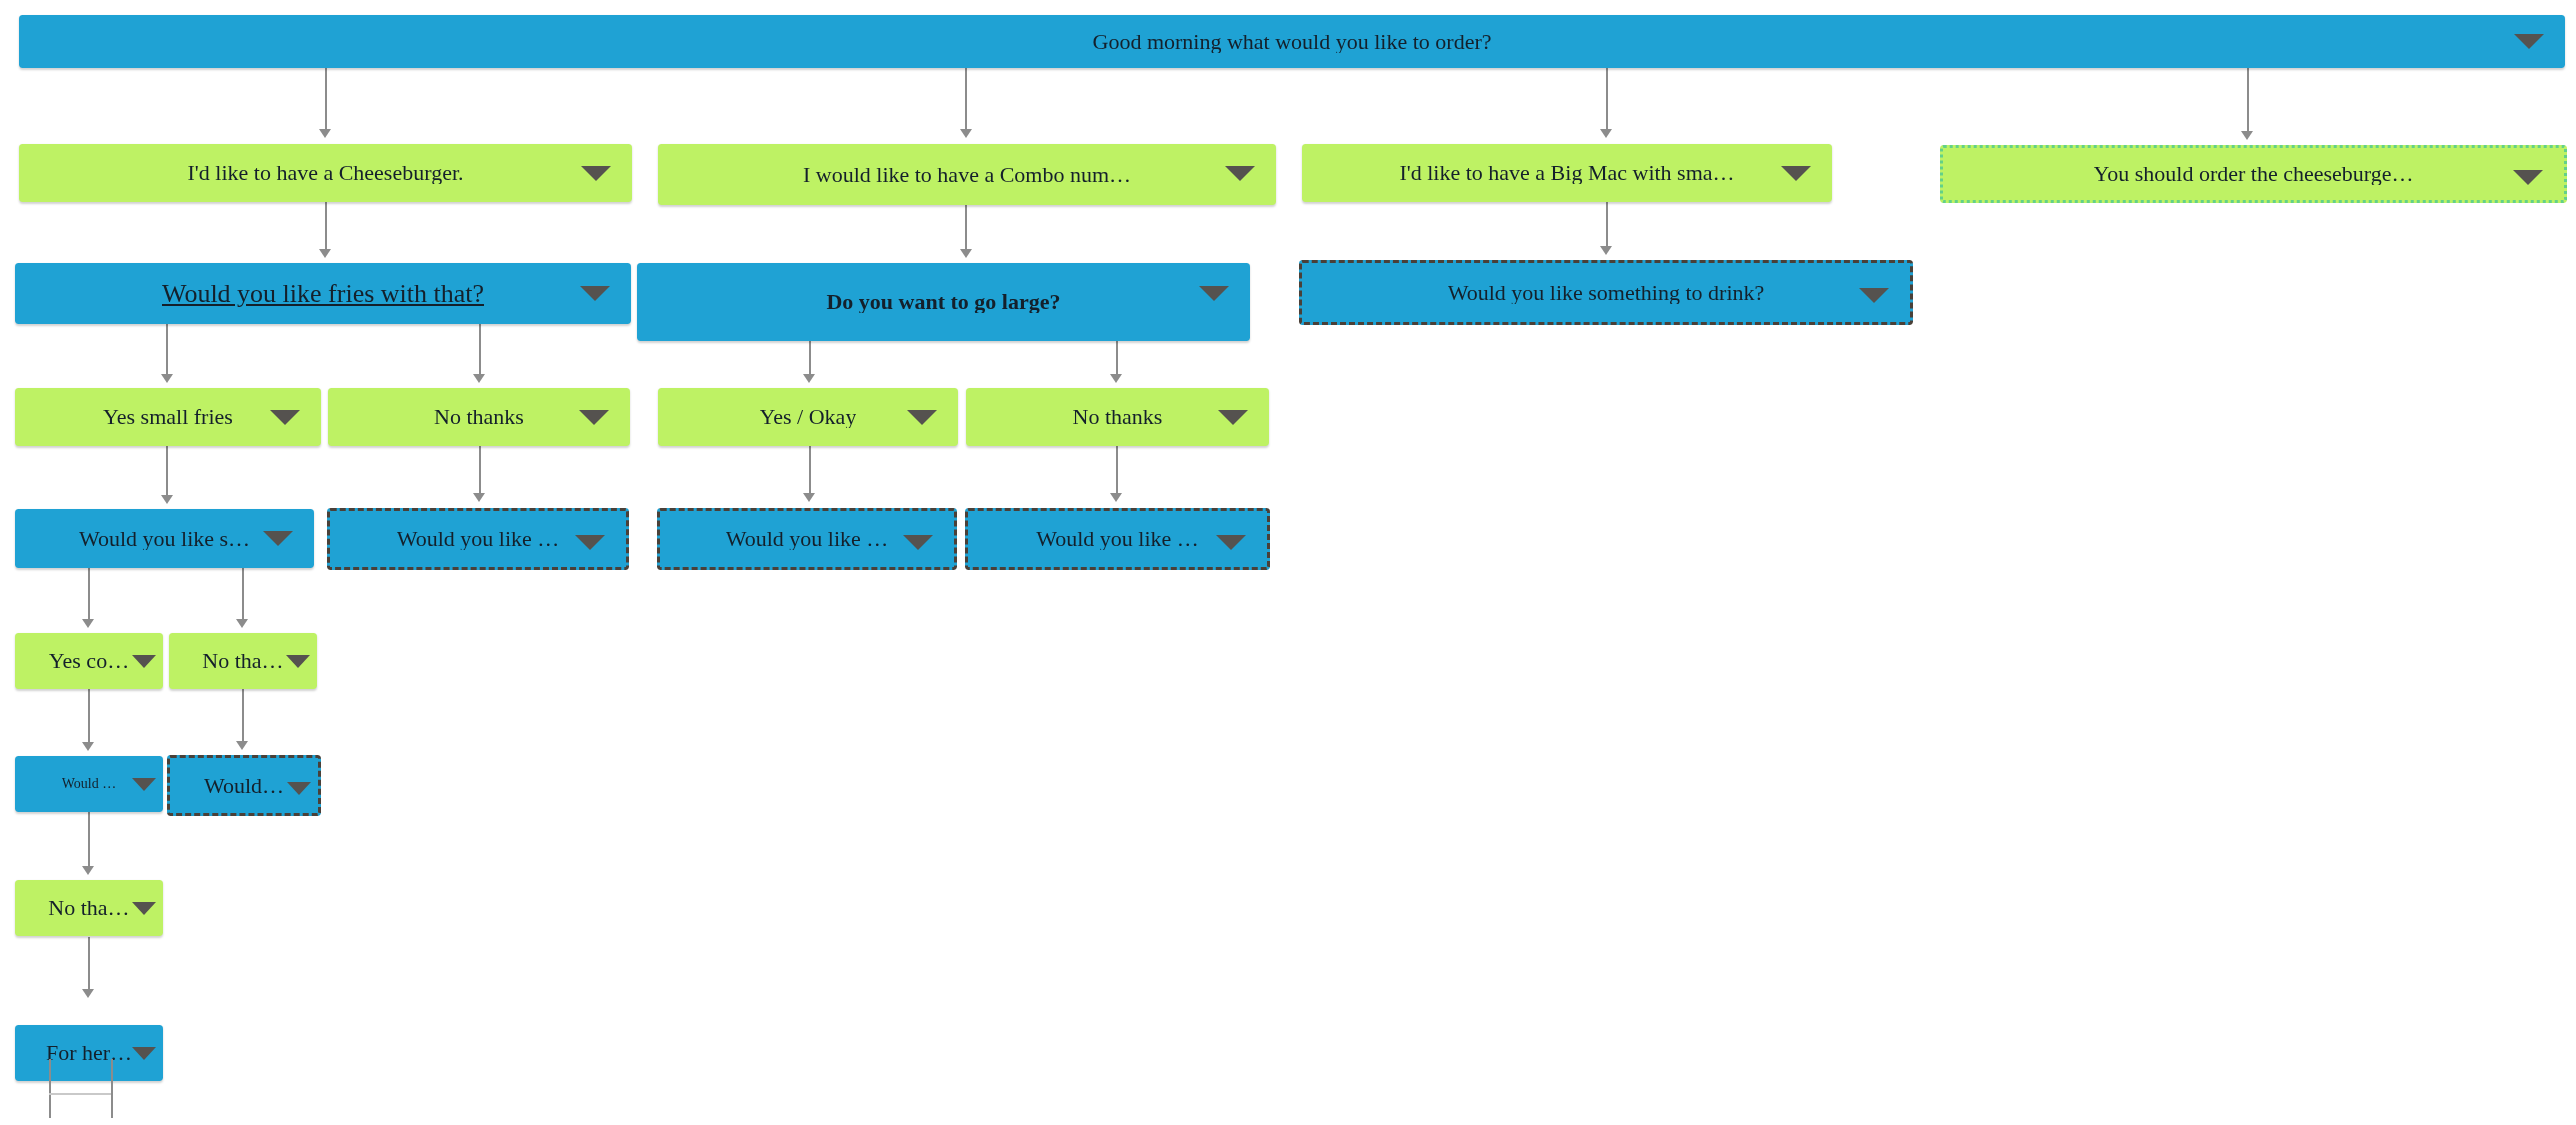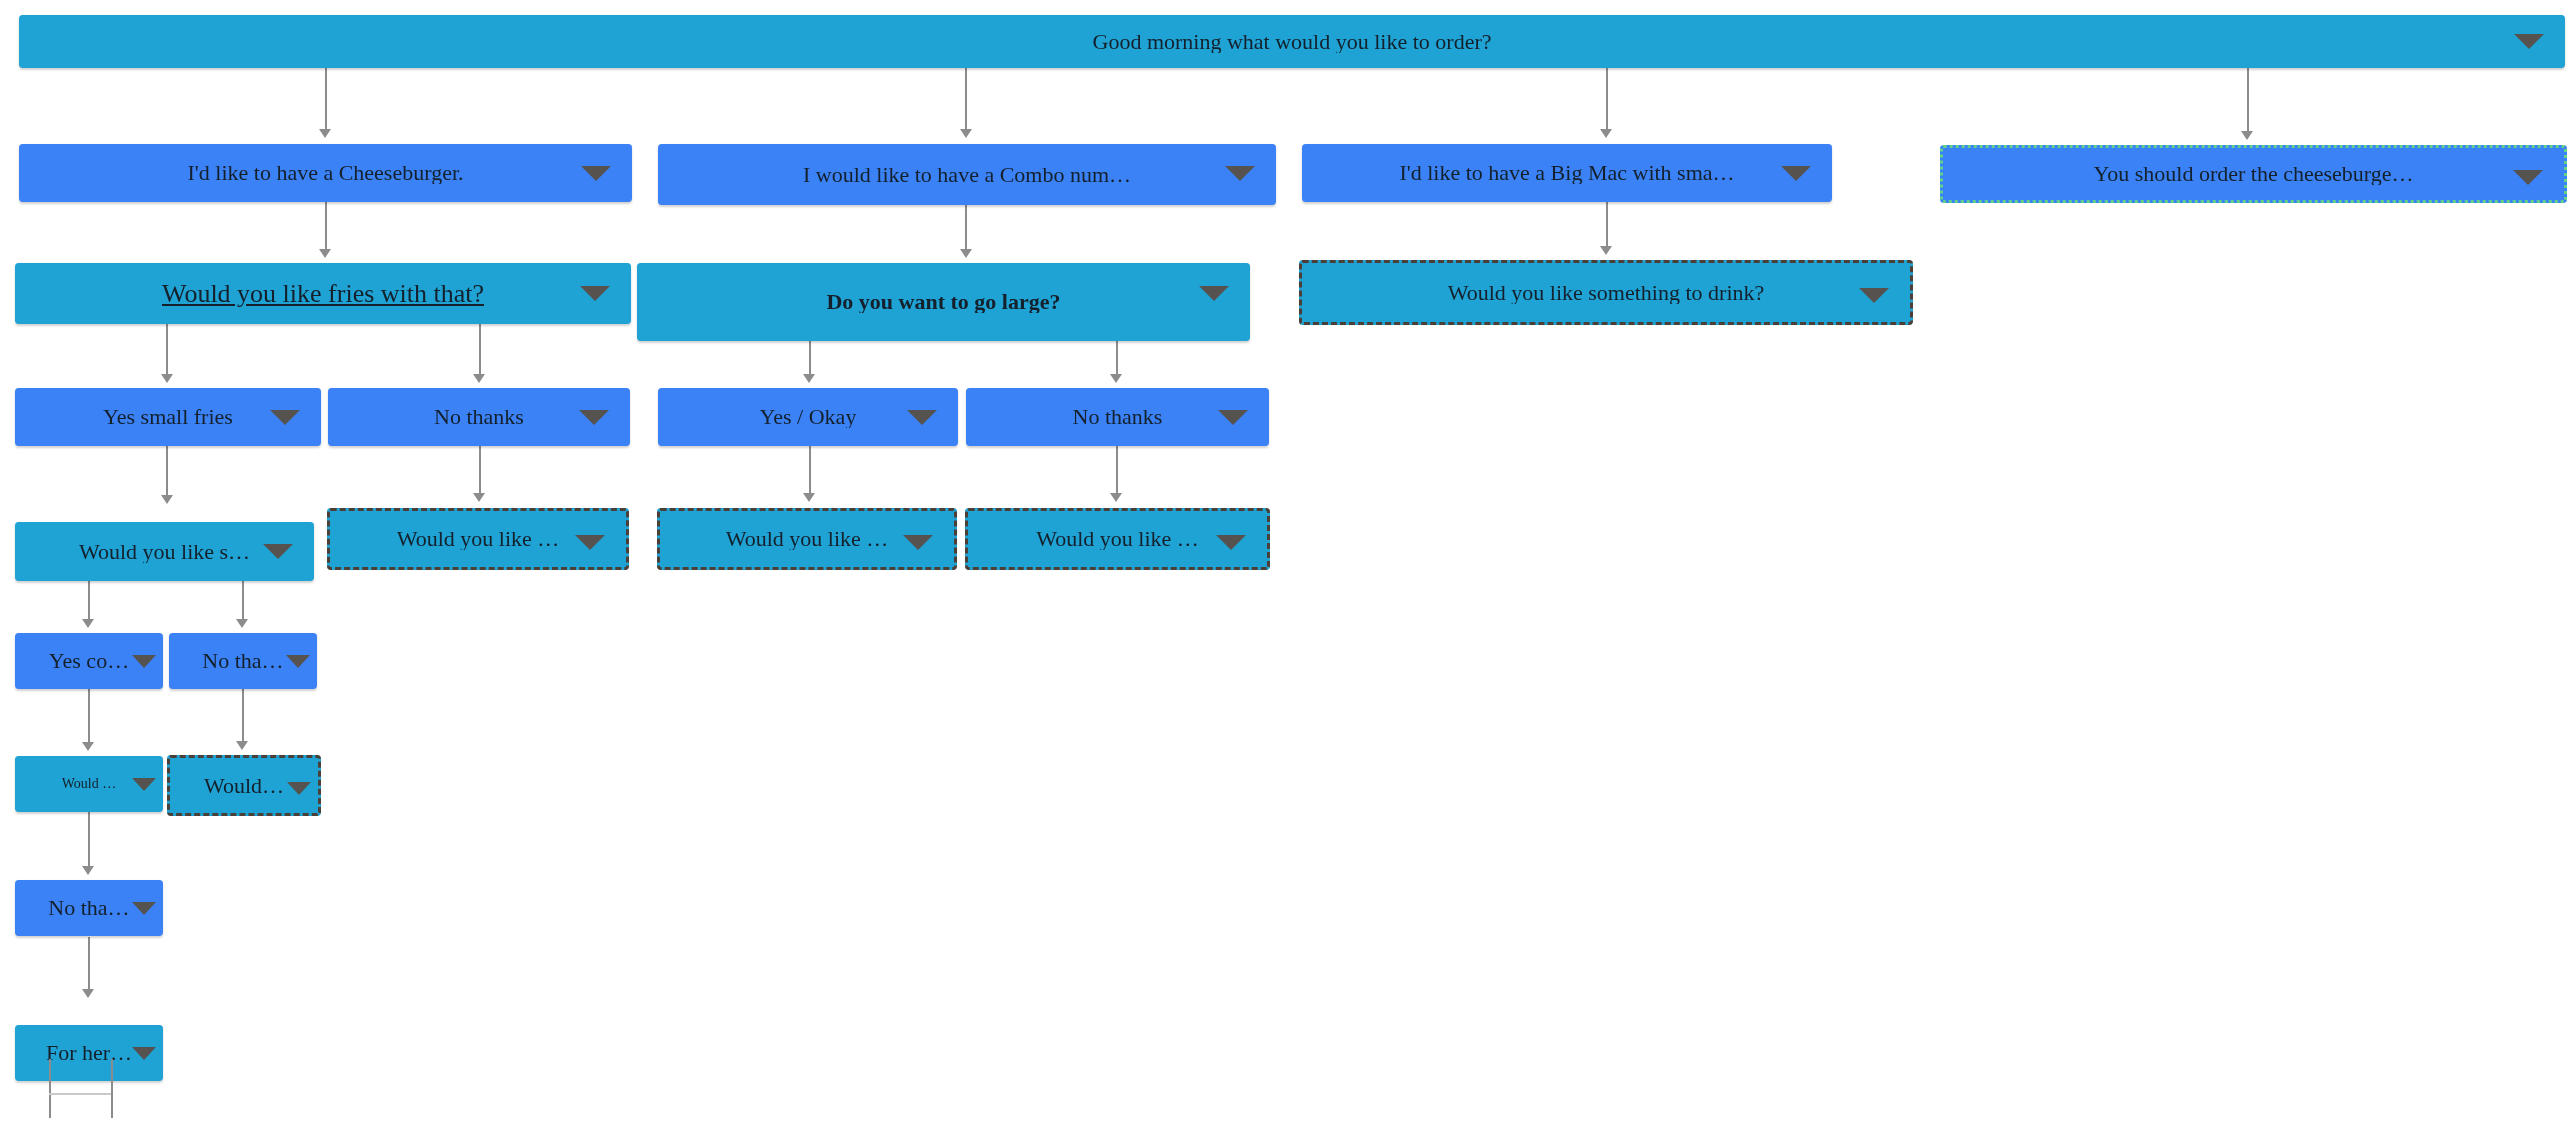--- a/index.html
+++ b/index.html
@@ -23,21 +23,21 @@
     display: flex;
     align-items: center;
     justify-content: center;
     border-radius: 3.7px;
     color: #14202b;
     white-space: nowrap;
     overflow: hidden;
     box-shadow: 0 1.5px 2.2px rgba(0,0,0,0.18);
   }
   .node.blue  { background: #1fa2d4; }
-  .node.green { background: #3b82f6; }
+  .node.green { background: #bef264; }
   .node.dashed {
     border: 3.7px dashed #4a4038;
     box-shadow: none;
   }
   .node.dotted-green {
     border: 3px dotted #63d189;
     box-shadow: none;
   }
   .node-label {
     display: block;
@@ -169,21 +169,21 @@
         <span class="caret" style="right: 21px; top: 21.5px;"></span>
       </div>
       <div class="node green" style="left: 658px; top: 388px; width: 300px; height: 58px;">
         <span class="node-label" style="font-size: 22px;">Yes / Okay</span>
         <span class="caret" style="right: 21px; top: 21.5px;"></span>
       </div>
       <div class="node green" style="left: 966px; top: 388px; width: 303px; height: 58px;">
         <span class="node-label" style="font-size: 22px;">No thanks</span>
         <span class="caret" style="right: 21px; top: 21.5px;"></span>
       </div>
-      <div class="node blue" style="left: 15px; top: 522px; width: 299px; height: 59px;">
+      <div class="node blue" style="left: 15px; top: 509px; width: 299px; height: 59px;">
         <span class="node-label" style="font-size: 22px;">Would you like s…</span>
         <span class="caret" style="right: 21px; top: 22px;"></span>
       </div>
       <div class="node blue dashed" style="left: 327px; top: 508px; width: 302px; height: 62px;">
         <span class="node-label" style="font-size: 22px;">Would you like …</span>
         <span class="caret" style="right: 21px; top: 24px;"></span>
       </div>
       <div class="node blue dashed" style="left: 657px; top: 508px; width: 300px; height: 62px;">
         <span class="node-label" style="font-size: 22px;">Would you like …</span>
         <span class="caret" style="right: 21px; top: 24px;"></span>

